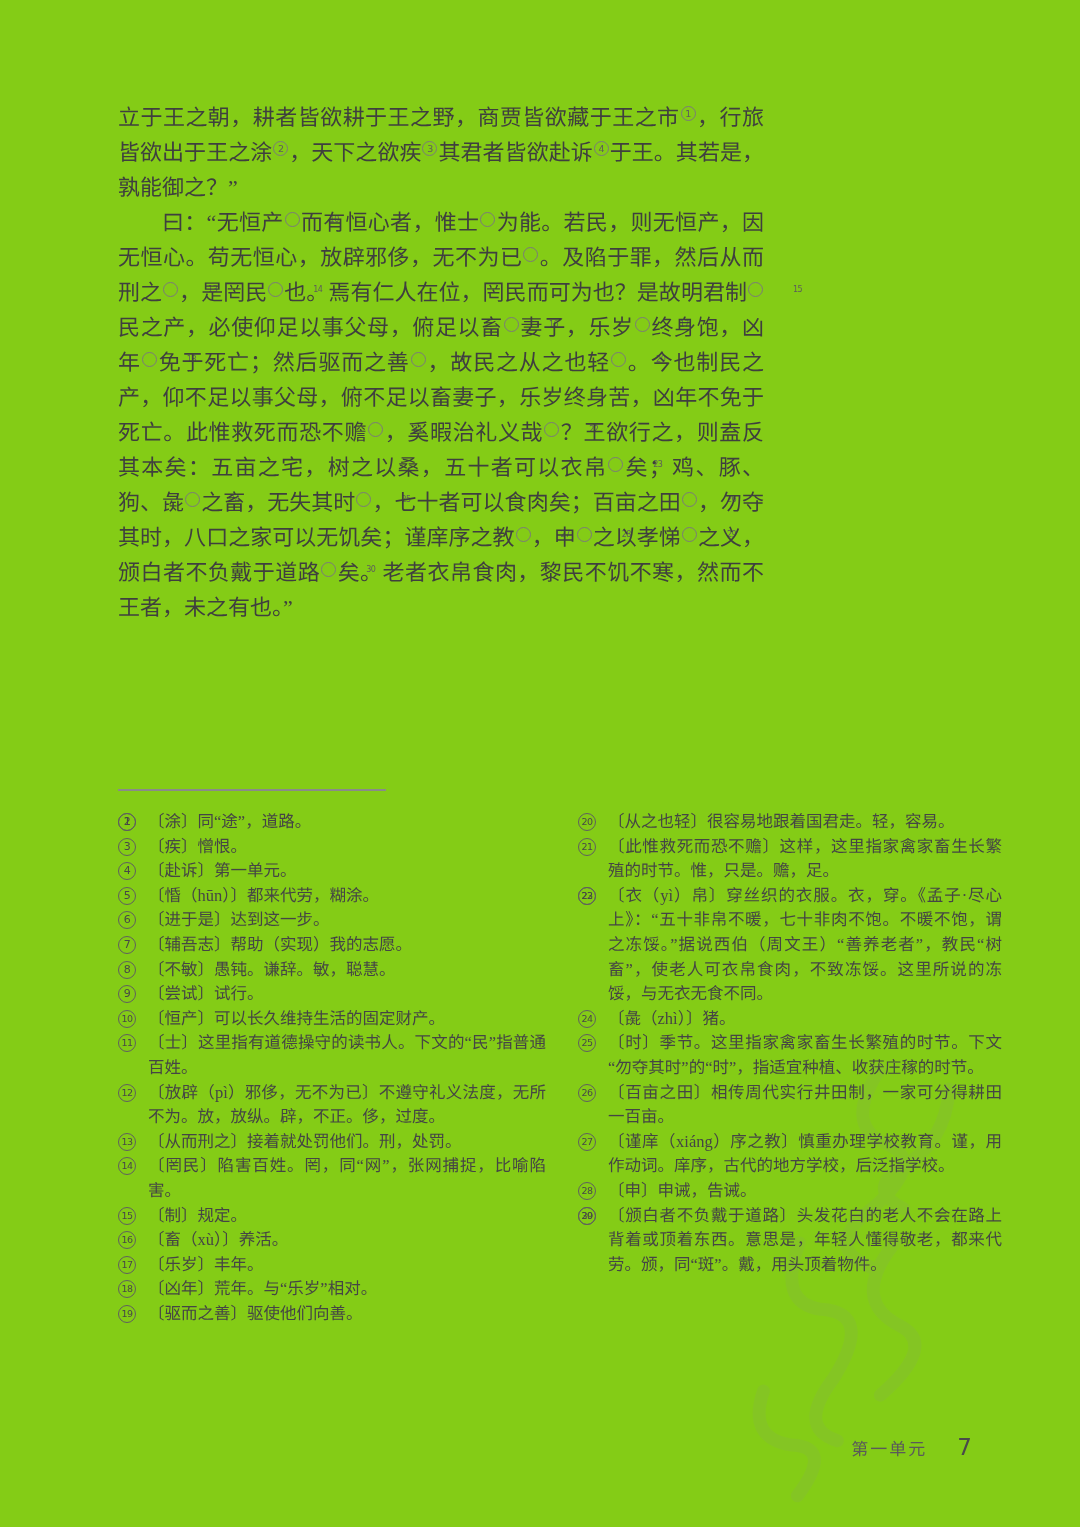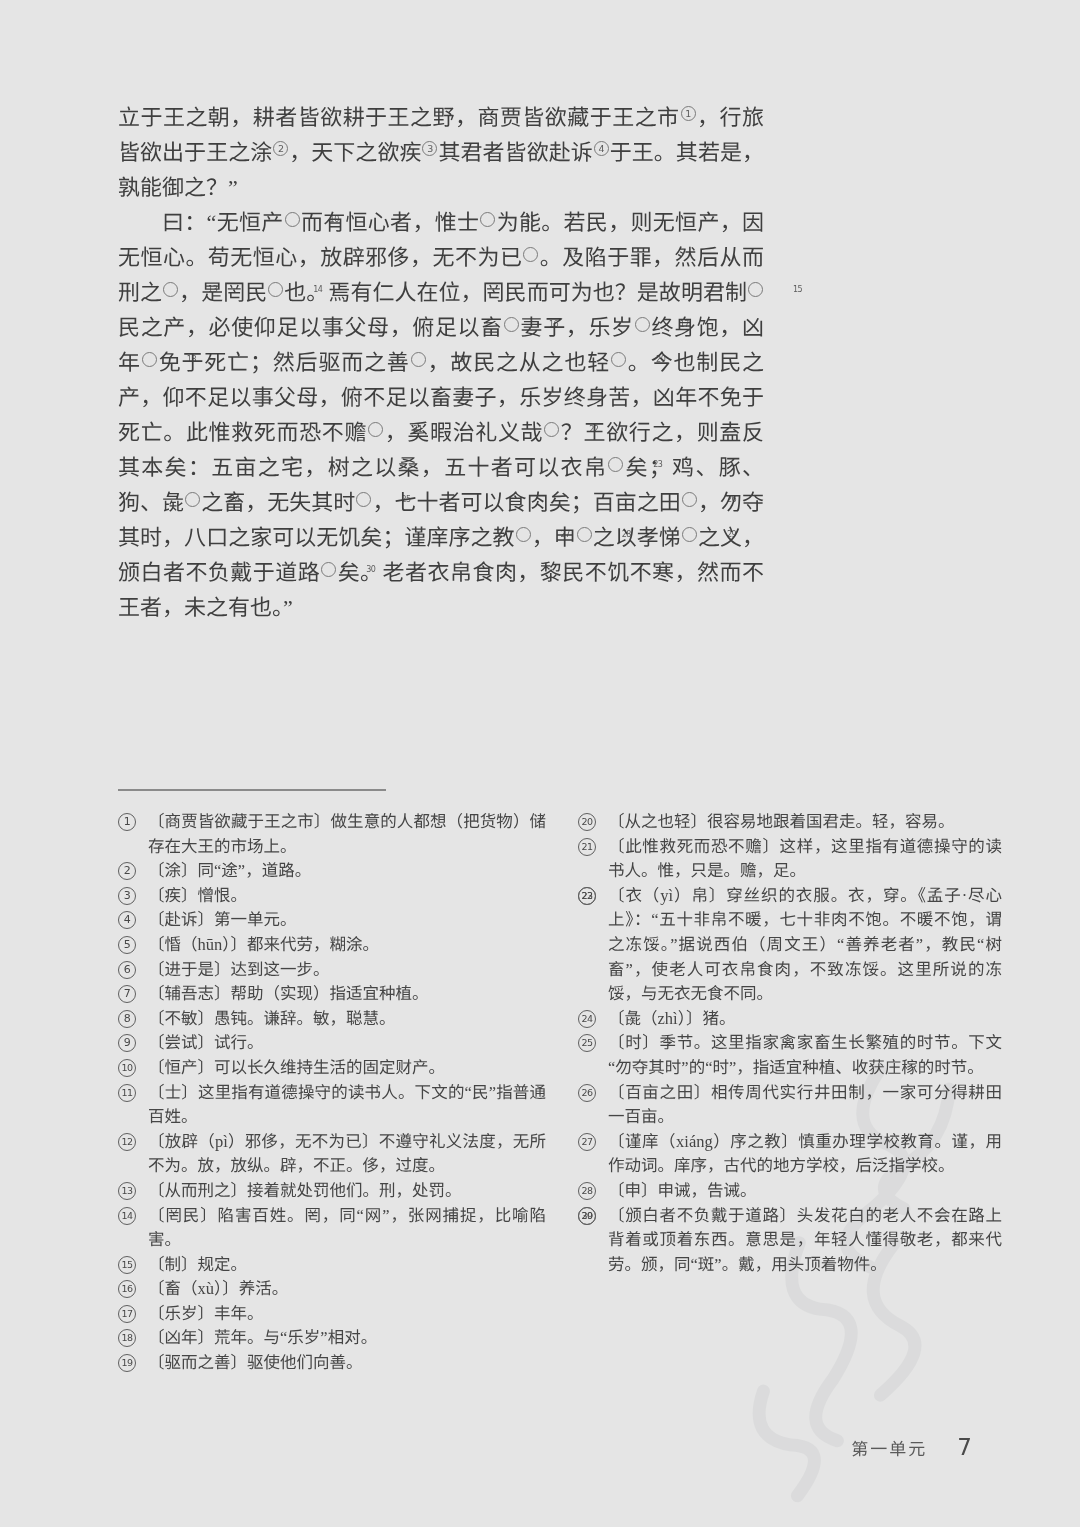--- a/index.html
+++ b/index.html
@@ -5,21 +5,21 @@
   * { margin: 0; padding: 0; box-sizing: border-box; }
   html, body { background: #ffffff; }
   body {
     width: 1080px; height: 1527px;
     font-family: "Liberation Serif", "DejaVu Serif", serif;
     position: relative;
     overflow: hidden;
   }
   .page {
     position: absolute; inset: 0;
-    background: #e5e5e5;
+    background: #84cc16;
   }
 
   
   .main-text {
     position: absolute;
     left: 118px; top: 100px; width: 646px;
     font-size: 22px;
     line-height: 35px;
     color: #3f3f3f;
     text-align: justify;
@@ -122,43 +122,43 @@
   </svg>
 
   <section class="main-text">
       <p class="">立于王之朝，耕者皆欲耕于王之野，商贾皆欲藏于王之市<sup class="ref">1</sup>，行旅皆欲出于王之涂<sup class="ref">2</sup>，天下之欲疾<sup class="ref">3</sup>其君者皆欲赴诉<sup class="ref">4</sup>于王。其若是，孰能御之？”</p>
       <p class="indent">曰：“无恒产<sup class="ref two">10</sup>而有恒心者，惟士<sup class="ref two">11</sup>为能。若民，则无恒产，因无恒心。苟无恒心，放辟邪侈，无不为已<sup class="ref two">12</sup>。及陷于罪，然后从而刑之<sup class="ref two">13</sup>，是罔民<sup class="ref two">14</sup>也。焉有仁人在位，罔民而可为也？是故明君制<sup class="ref two">15</sup>民之产，必使仰足以事父母，俯足以畜<sup class="ref two">16</sup>妻子，乐岁<sup class="ref two">17</sup>终身饱，凶年<sup class="ref two">18</sup>免于死亡；然后驱而之善<sup class="ref two">19</sup>，故民之从之也轻<sup class="ref two">20</sup>。今也制民之产，仰不足以事父母，俯不足以畜妻子，乐岁终身苦，凶年不免于死亡。此惟救死而恐不赡<sup class="ref two">21</sup>，奚暇治礼义哉<sup class="ref two">22</sup>？王欲行之，则盍反其本矣：五亩之宅，树之以桑，五十者可以衣帛<sup class="ref two">23</sup>矣；鸡、豚、狗、彘<sup class="ref two">24</sup>之畜，无失其时<sup class="ref two">25</sup>，七十者可以食肉矣；百亩之田<sup class="ref two">26</sup>，勿夺其时，八口之家可以无饥矣；谨庠序之教<sup class="ref two">27</sup>，申<sup class="ref two">28</sup>之以孝悌<sup class="ref two">29</sup>之义，颁白者不负戴于道路<sup class="ref two">30</sup>矣。老者衣帛食肉，黎民不饥不寒，然而不王者，未之有也。”</p>
     </section>
 
   <hr class="fn-divider">
 
   <ol class="fn-col left">
-      <li class="fn-item"><span class="fn-marker">1</span><span>〔商贾皆欲藏于王之市〕做生意的人都想（把货物）储存在大王的市场上。</span></li>
+      <li class="fn-item"><span class="fn-marker">1</span></li>
       <li class="fn-item"><span class="fn-marker">2</span><span>〔涂〕同“途”，道路。</span></li>
       <li class="fn-item"><span class="fn-marker">3</span><span>〔疾〕憎恨。</span></li>
       <li class="fn-item"><span class="fn-marker">4</span><span>〔赴诉〕第一单元。</span></li>
       <li class="fn-item"><span class="fn-marker">5</span><span>〔惛（hūn）〕都来代劳，糊涂。</span></li>
       <li class="fn-item"><span class="fn-marker">6</span><span>〔进于是〕达到这一步。</span></li>
-      <li class="fn-item"><span class="fn-marker">7</span><span>〔辅吾志〕帮助（实现）指适宜种植。</span></li>
+      <li class="fn-item"><span class="fn-marker">7</span><span>〔辅吾志〕帮助（实现）我的志愿。</span></li>
       <li class="fn-item"><span class="fn-marker">8</span><span>〔不敏〕愚钝。谦辞。敏，聪慧。</span></li>
       <li class="fn-item"><span class="fn-marker">9</span><span>〔尝试〕试行。</span></li>
       <li class="fn-item"><span class="fn-marker two">10</span><span>〔恒产〕可以长久维持生活的固定财产。</span></li>
       <li class="fn-item"><span class="fn-marker two">11</span><span>〔士〕这里指有道德操守的读书人。下文的“民”指普通百姓。</span></li>
       <li class="fn-item"><span class="fn-marker two">12</span><span>〔放辟（pì）邪侈，无不为已〕不遵守礼义法度，无所不为。放，放纵。辟，不正。侈，过度。</span></li>
       <li class="fn-item"><span class="fn-marker two">13</span><span>〔从而刑之〕接着就处罚他们。刑，处罚。</span></li>
       <li class="fn-item"><span class="fn-marker two">14</span><span>〔罔民〕陷害百姓。罔，同“网”，张网捕捉，比喻陷害。</span></li>
       <li class="fn-item"><span class="fn-marker two">15</span><span>〔制〕规定。</span></li>
       <li class="fn-item"><span class="fn-marker two">16</span><span>〔畜（xù）〕养活。</span></li>
       <li class="fn-item"><span class="fn-marker two">17</span><span>〔乐岁〕丰年。</span></li>
       <li class="fn-item"><span class="fn-marker two">18</span><span>〔凶年〕荒年。与“乐岁”相对。</span></li>
       <li class="fn-item"><span class="fn-marker two">19</span><span>〔驱而之善〕驱使他们向善。</span></li>
     </ol>
   <ol class="fn-col right">
       <li class="fn-item"><span class="fn-marker two">20</span><span>〔从之也轻〕很容易地跟着国君走。轻，容易。</span></li>
-      <li class="fn-item"><span class="fn-marker two">21</span><span>〔此惟救死而恐不赡〕这样，这里指有道德操守的读书人。惟，只是。赡，足。</span></li>
+      <li class="fn-item"><span class="fn-marker two">21</span><span>〔此惟救死而恐不赡〕这样，这里指家禽家畜生长繁殖的时节。惟，只是。赡，足。</span></li>
       <li class="fn-item"><span class="fn-marker two">22</span></li>
       <li class="fn-item"><span class="fn-marker two">23</span><span>〔衣（yì）帛〕穿丝织的衣服。衣，穿。《孟子·尽心上》：“五十非帛不暖，七十非肉不饱。不暖不饱，谓之冻馁。”据说西伯（周文王）“善养老者”，教民“树畜”，使老人可衣帛食肉，不致冻馁。这里所说的冻馁，与无衣无食不同。</span></li>
       <li class="fn-item"><span class="fn-marker two">24</span><span>〔彘（zhì）〕猪。</span></li>
       <li class="fn-item"><span class="fn-marker two">25</span><span>〔时〕季节。这里指家禽家畜生长繁殖的时节。下文“勿夺其时”的“时”，指适宜种植、收获庄稼的时节。</span></li>
       <li class="fn-item"><span class="fn-marker two">26</span><span>〔百亩之田〕相传周代实行井田制，一家可分得耕田一百亩。</span></li>
       <li class="fn-item"><span class="fn-marker two">27</span><span>〔谨庠（xiáng）序之教〕慎重办理学校教育。谨，用作动词。庠序，古代的地方学校，后泛指学校。</span></li>
       <li class="fn-item"><span class="fn-marker two">28</span><span>〔申〕申诫，告诫。</span></li>
       <li class="fn-item"><span class="fn-marker two">29</span></li>
       <li class="fn-item"><span class="fn-marker two">30</span><span>〔颁白者不负戴于道路〕头发花白的老人不会在路上背着或顶着东西。意思是，年轻人懂得敬老，都来代劳。颁，同“斑”。戴，用头顶着物件。</span></li>
     </ol>

